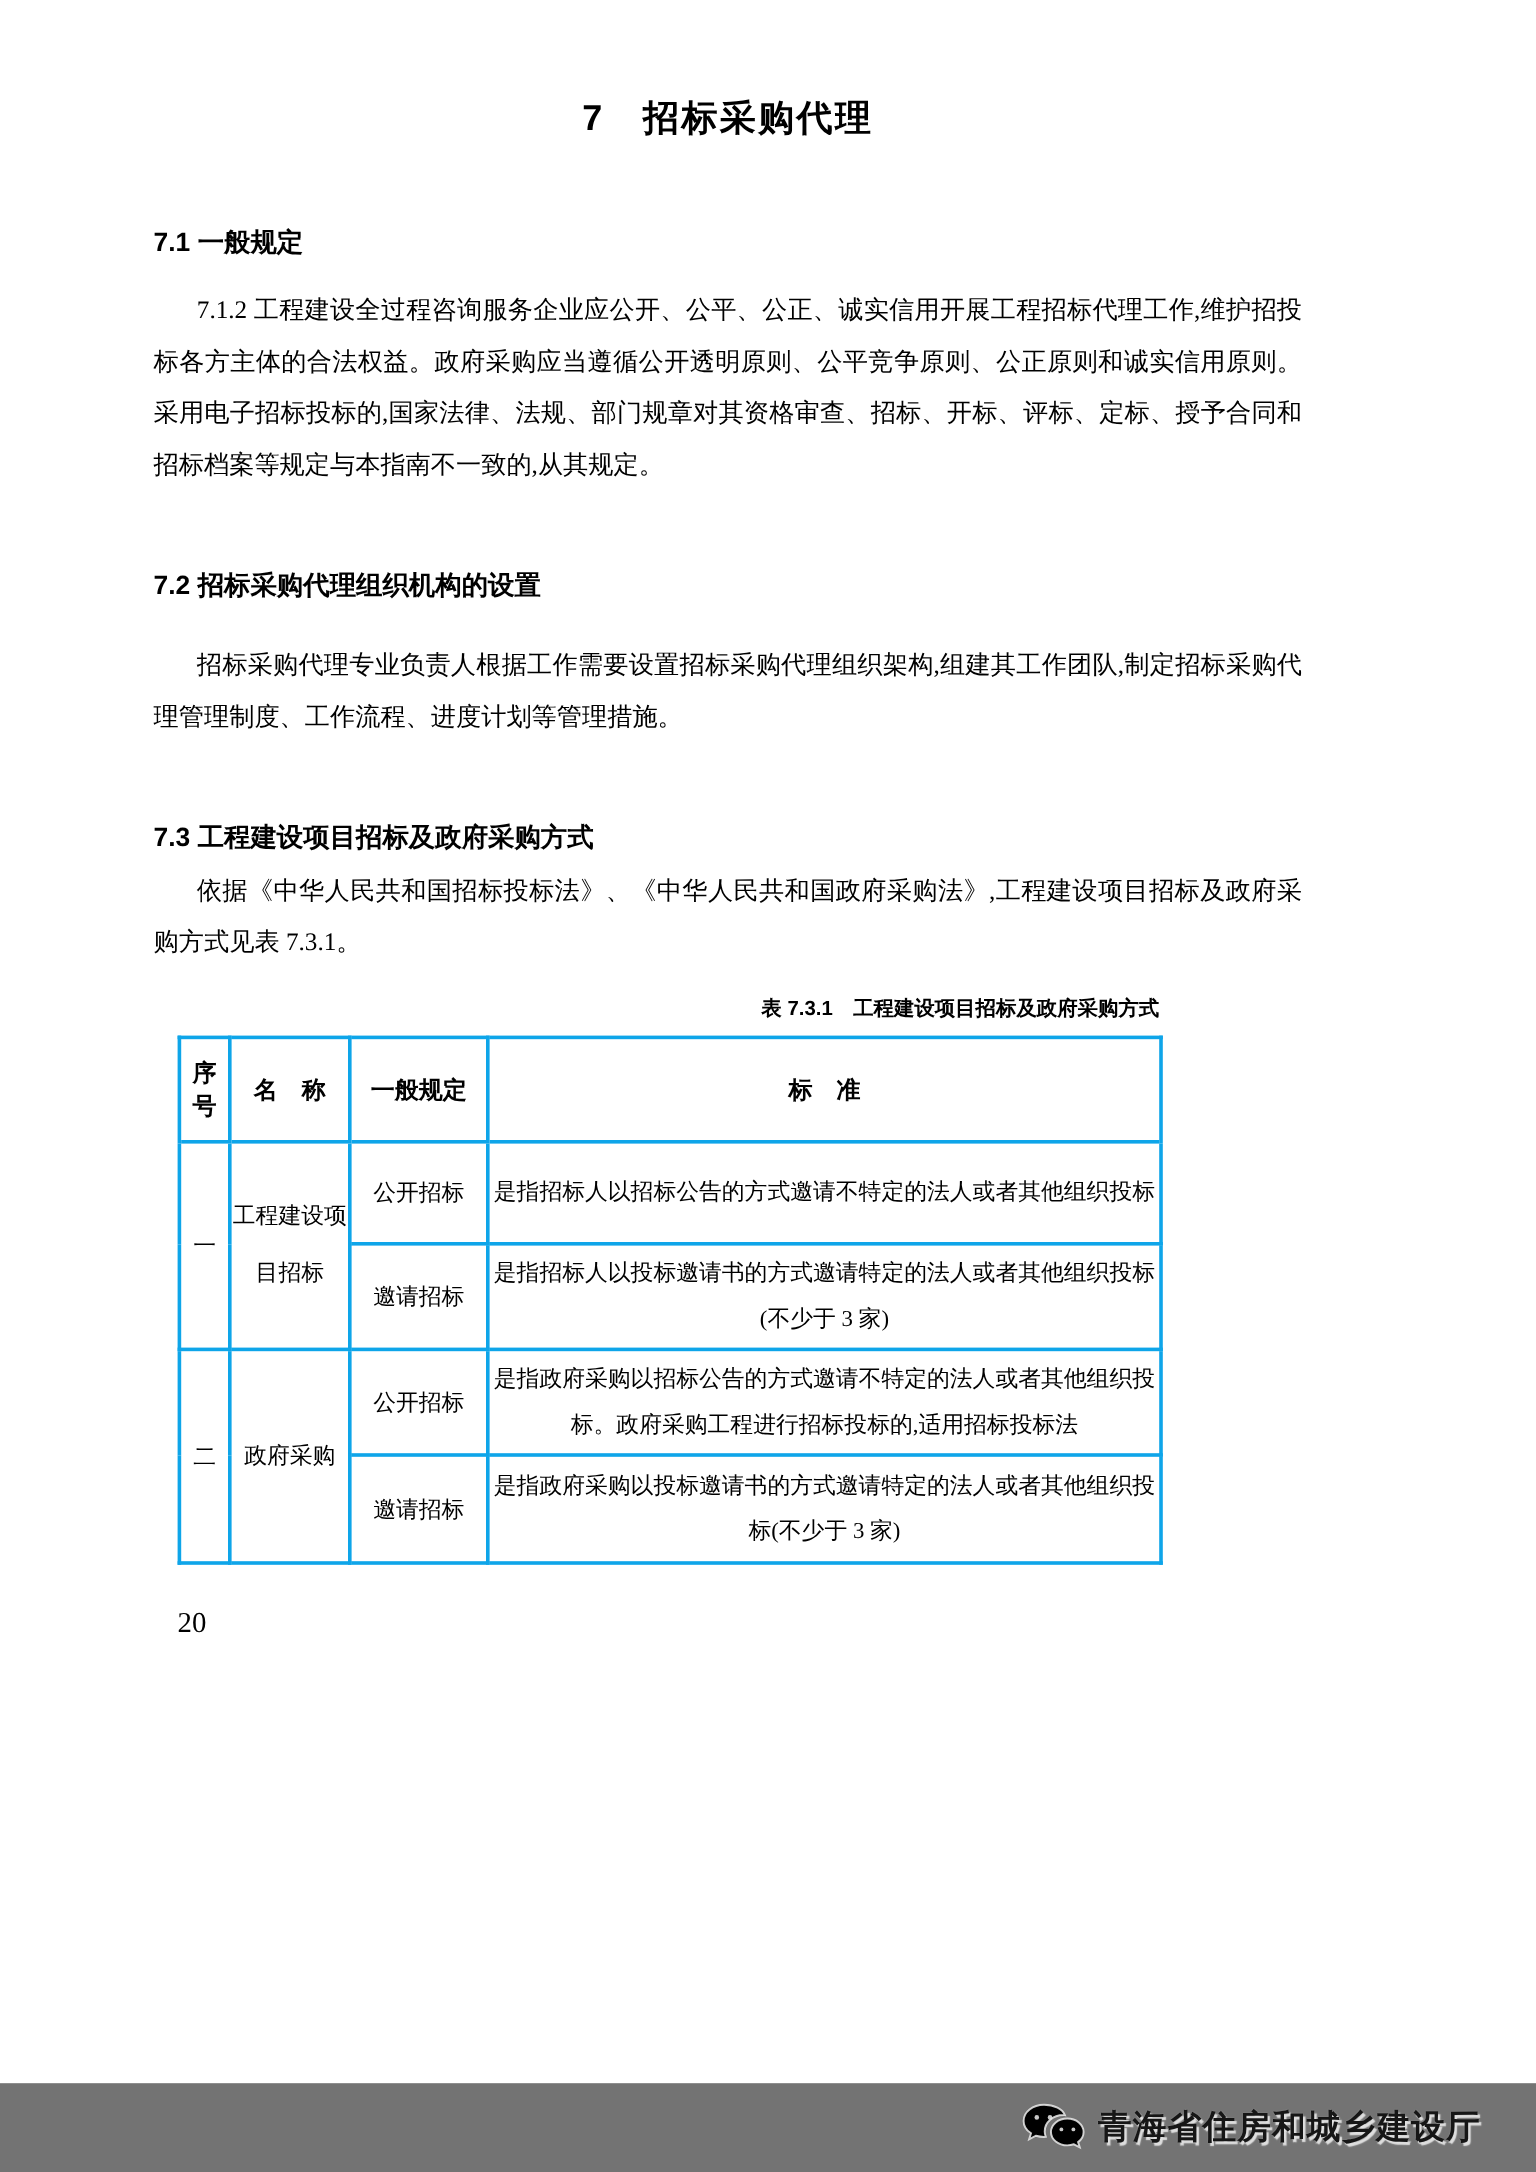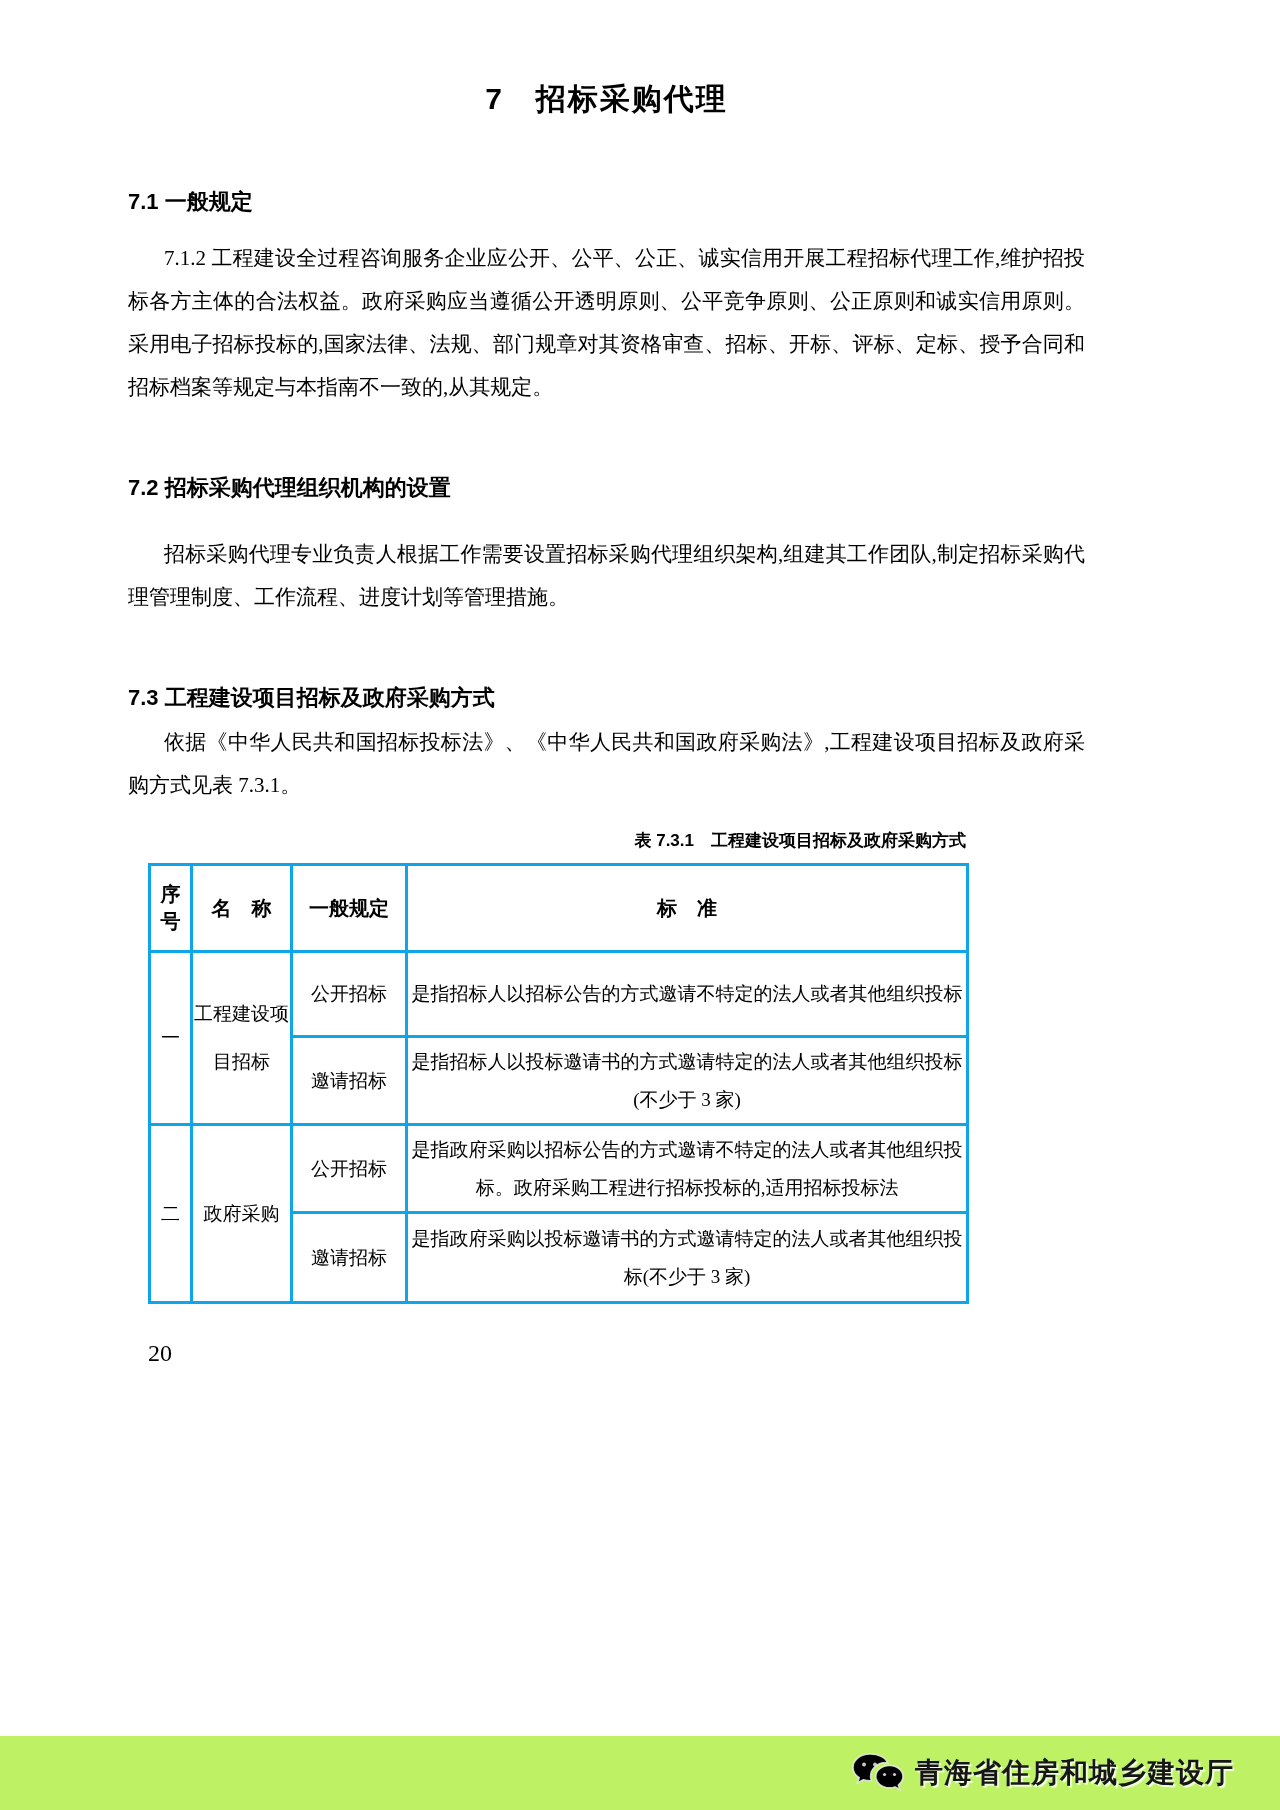--- a/index.html
+++ b/index.html
@@ -182,21 +182,21 @@
         <tr class="r4">
           <td>邀请招标</td>
           <td class="std">是指政府采购以投标邀请书的方式邀请特定的法人或者其他组织投标(不少于 3 家)</td>
         </tr>
       </tbody>
     </table>
 
     <div class="page-number">20</div>
   </div>
 
-  <div class="footer-bar" style="background: #bef264;">
+  <div class="footer-bar" style="background: #737373;">
     <div class="footer-logo">
       <svg class="wechat-icon" width="58" height="46" viewBox="0 0 58 46">
         <g fill="#000" stroke="rgba(235,235,235,0.85)" stroke-width="1.6">
           <path d="M21 4 C11.6 4 4 10 4 17.4 c0 4.2 2.4 7.9 6.2 10.3 l-1.6 5.1 5.6-3 c2.1 0.6 4.4 1 6.8 1 0.5 0 1 0 1.5-0.1 -0.6-1.4-0.9-2.9-0.9-4.5 0-7.6 7-13.7 15.6-13.7 0.4 0 0.8 0 1.2 0.1 C36.6 7.5 29.5 4 21 4 Z"></path>
           <path d="M54 26.6 c0-6.2-6.1-11.2-13.6-11.2 -7.5 0-13.6 5-13.6 11.2 0 6.2 6.1 11.2 13.6 11.2 1.9 0 3.8-0.3 5.5-0.9 l4.9 2.6 -1.4-4.4 C52.2 33 54 30 54 26.6 Z"></path>
         </g>
         <g fill="rgba(235,235,235,0.85)" stroke="none">
           <circle cx="15" cy="14.5" r="1.9"></circle>
           <circle cx="26" cy="14.5" r="1.9"></circle>
           <circle cx="35.5" cy="24.5" r="1.6"></circle>

